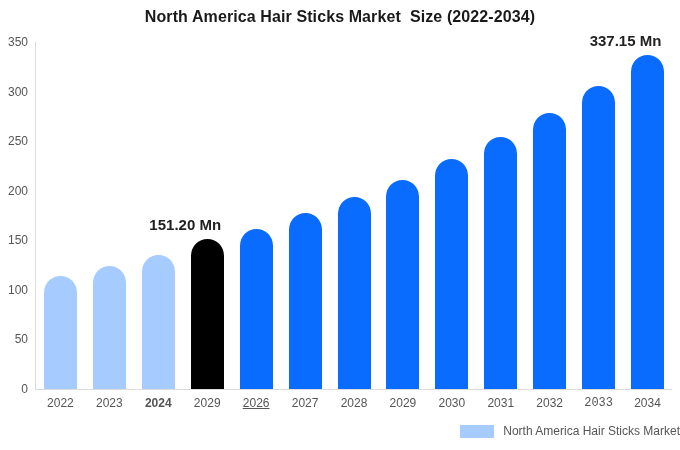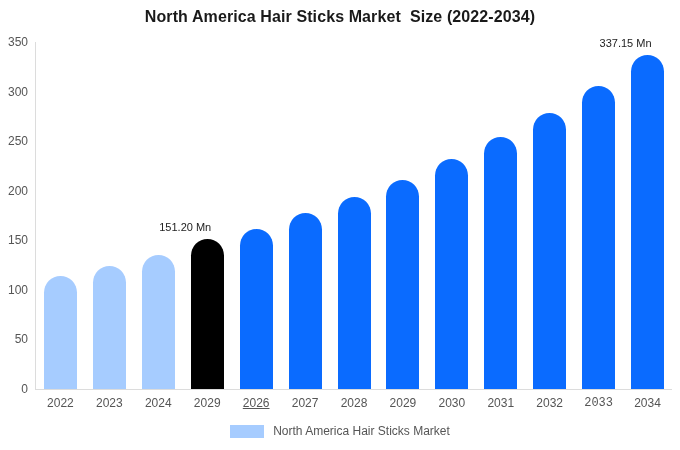--- a/index.html
+++ b/index.html
@@ -75,34 +75,34 @@
     transform: translateX(-50%);
   }
   .bar {
     position: absolute;
     bottom: 0;
     border-top-left-radius: 17px;
     border-top-right-radius: 17px;
   }
   .bar-value-label {
     position: absolute;
-    font-size: 11px;
-    font-weight: normal;
+    font-size: 15px;
+    font-weight: bold;
     color: #222222;
     white-space: nowrap;
     transform: translate(-50%, -100%);
   }
   #legend {
     position: absolute;
     left: 0;
     top: 424px;
     width: 680px;
     display: flex;
     align-items: center;
-    justify-content: center;
+    justify-content: flex-end;
     gap: 9px;
   }
   #legend-swatch {
     width: 34px;
     height: 13px;
     display: block;
   }
   #legend-label {
     font-size: 12px;
     color: #555555;
@@ -125,21 +125,21 @@
       <div class="y-tick-label" style="top: 289.857px;">100</div>
       <div class="y-tick-label" style="top: 240.286px;">150</div>
       <div class="y-tick-label" style="top: 190.714px;">200</div>
       <div class="y-tick-label" style="top: 141.143px;">250</div>
       <div class="y-tick-label" style="top: 91.5714px;">300</div>
       <div class="y-tick-label" style="top: 42px;">350</div>
     </div>
   <div id="x-tick-labels">
       <div class="x-tick-label" style="left: 60.4615px;">2022</div>
       <div class="x-tick-label" style="left: 109.385px;">2023</div>
-      <div class="x-tick-label" style="left: 158.308px;">2024</div>
+      <div class="x-tick-label" style="left: 158.308px; font-weight: bold;">2024</div>
       <div class="x-tick-label" style="left: 207.231px;">2029</div>
       <div class="x-tick-label" style="left: 256.154px; text-decoration: underline;">2026</div>
       <div class="x-tick-label" style="left: 305.077px;">2027</div>
       <div class="x-tick-label" style="left: 354px;">2028</div>
       <div class="x-tick-label" style="left: 402.923px; text-align: center;">2029</div>
       <div class="x-tick-label" style="left: 451.846px;">2030</div>
       <div class="x-tick-label" style="left: 500.769px;">2031</div>
       <div class="x-tick-label" style="left: 549.692px;">2032</div>
       <div class="x-tick-label" style="left: 598.615px; font-family: Liberation Mono, monospace;">2033</div>
       <div class="x-tick-label" style="left: 647.538px;">2034</div>

